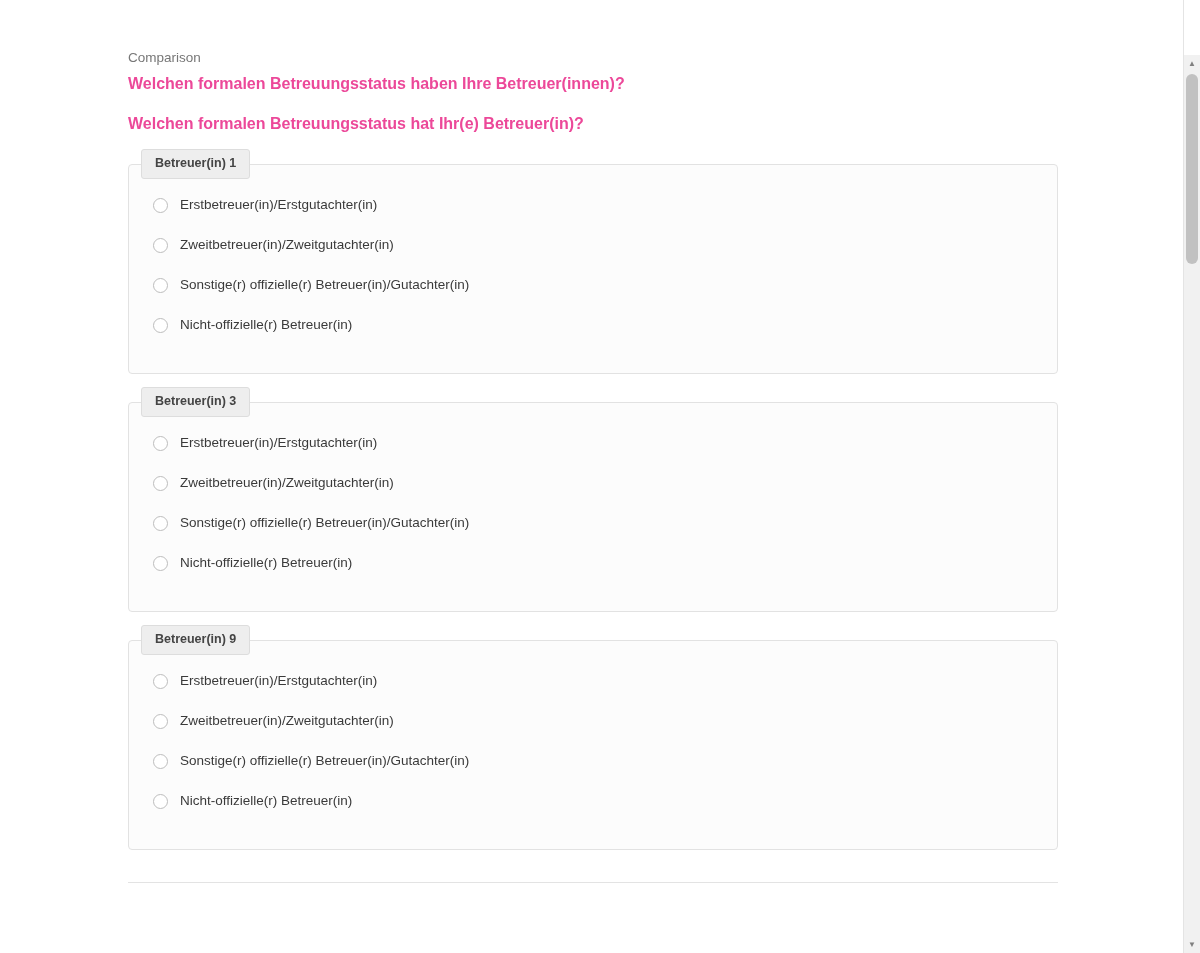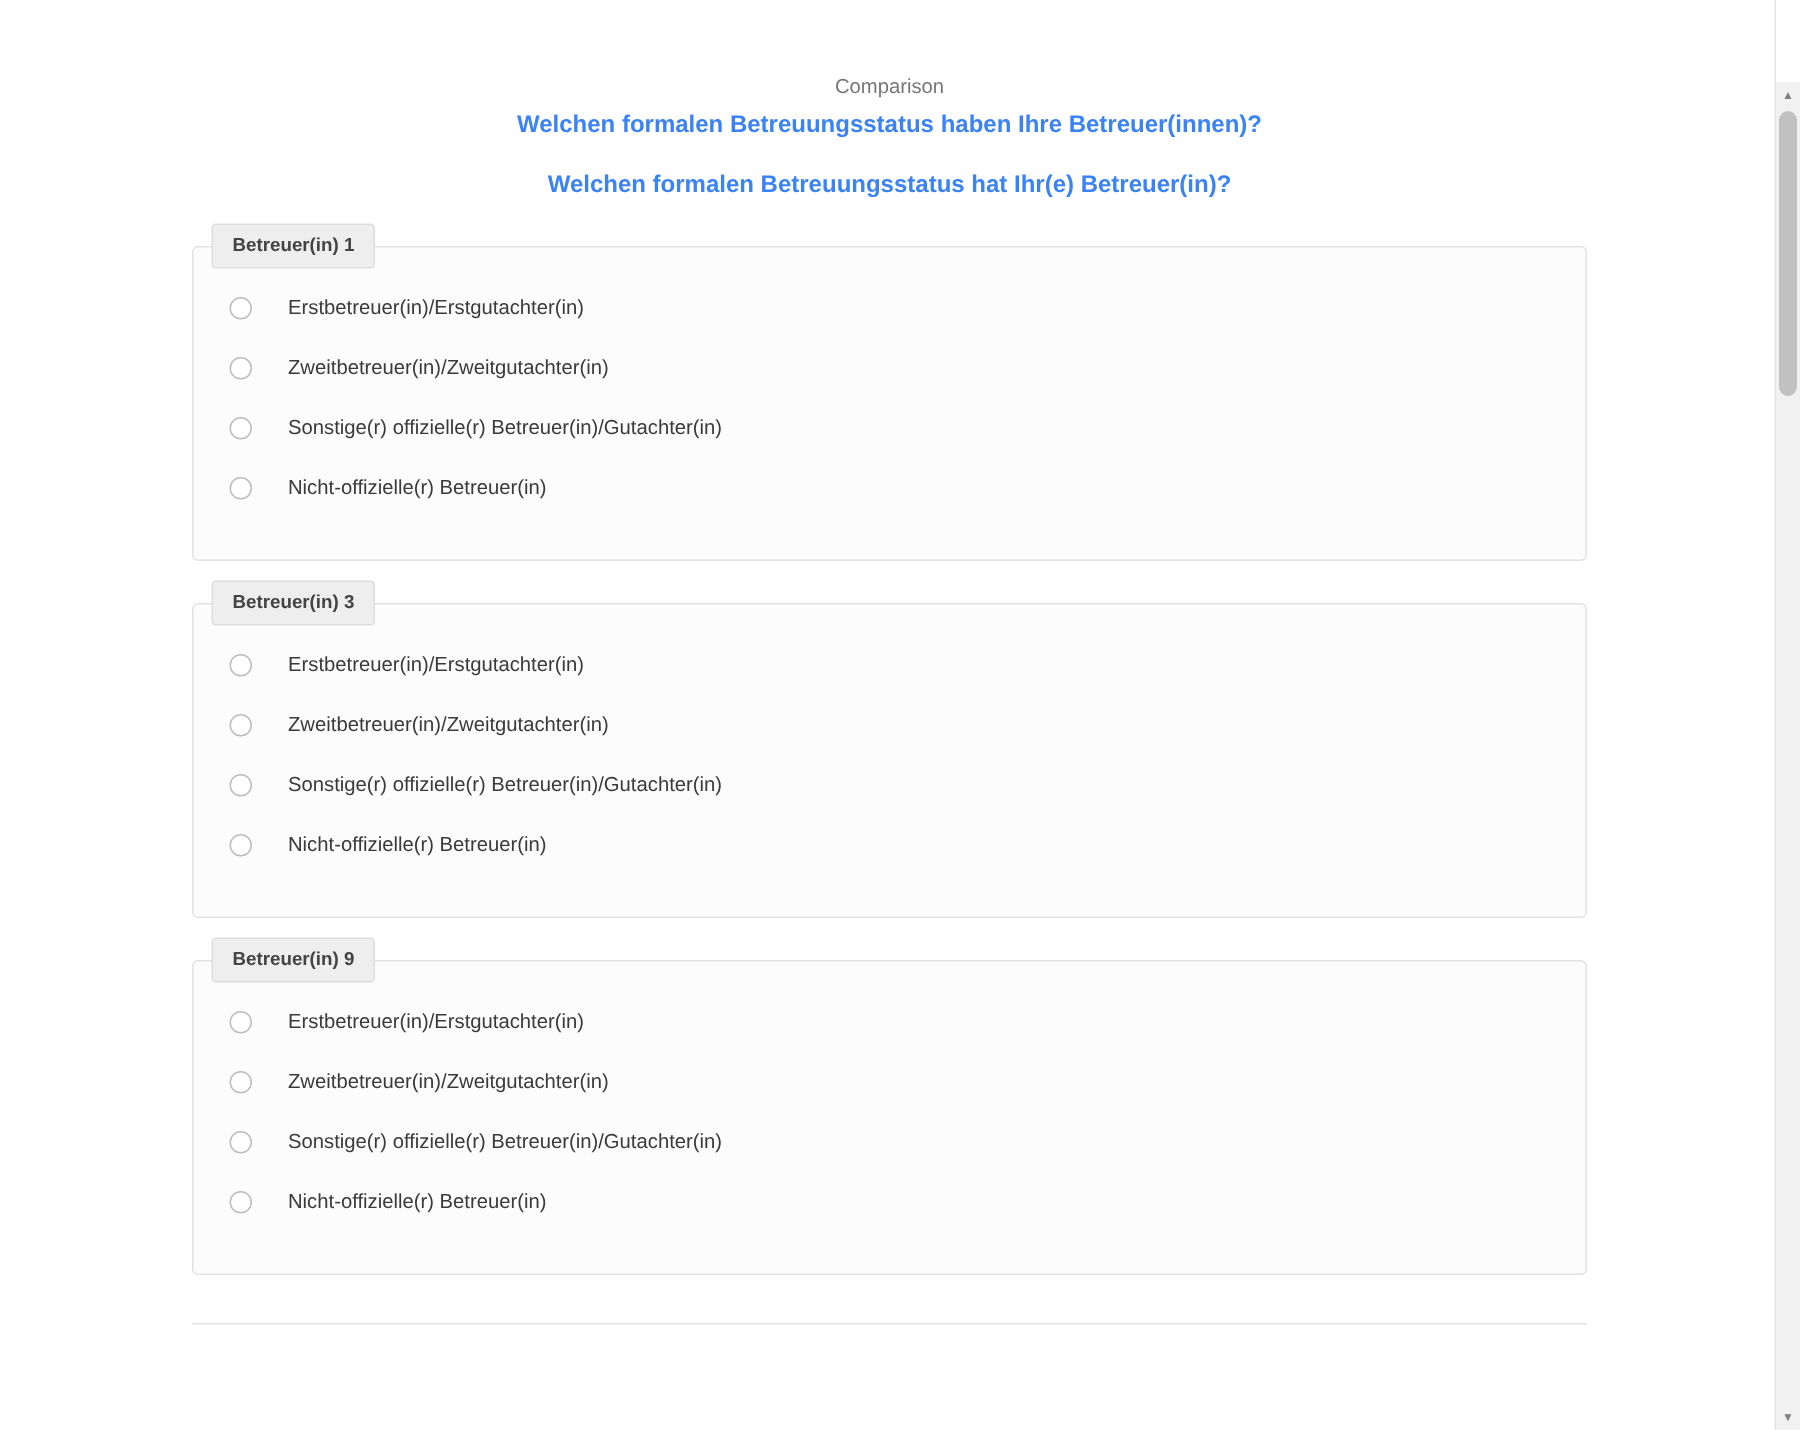--- a/index.html
+++ b/index.html
@@ -62,41 +62,40 @@
 
   
   .content {
     position: absolute;
     left: 0;
     top: 0;
     width: 1184px;
     height: 772px;
     padding: 0;
     box-sizing: border-box;
-    text-align: center;
   }
 
   .inner {
     width: 930px;
     margin: 0 0 0 128px;
     padding-top: 48px;
     box-sizing: border-box;
   }
 
   .breadcrumb {
     font-size: 13.5px;
     color: #777777;
     line-height: 1.5;
     margin-bottom: 4px;
   }
 
   .question-heading {
     font-size: 16px;
     font-weight: bold;
-    color: #3b82f6;
+    color: #ec4899;
     line-height: 1.5;
     margin: 0;
   }
   .question-heading + .question-heading {
     margin-top: 16px;
   }
 
   
   .group {
     position: relative;
@@ -120,21 +119,20 @@
     font-weight: bold;
     color: #444444;
     line-height: 1;
   }
 
   .option-row {
     display: flex;
     align-items: center;
     padding: 0 0 0 24px;
     height: 40px;
-    gap: 12px;
   }
   .radio {
     width: 15px;
     height: 15px;
     min-width: 15px;
     border: 1px solid #bdbdbd;
     border-radius: 50%;
     background: #ffffff;
     box-sizing: border-box;
     margin-right: 12px;

